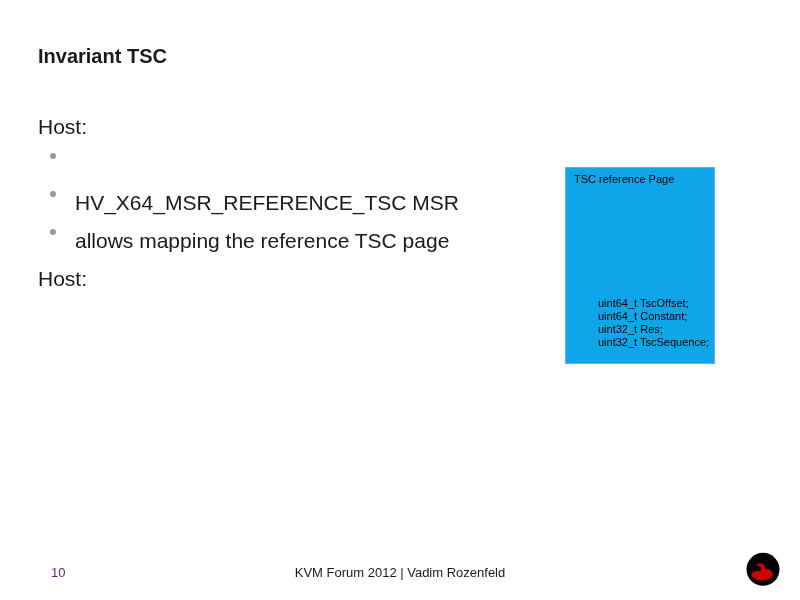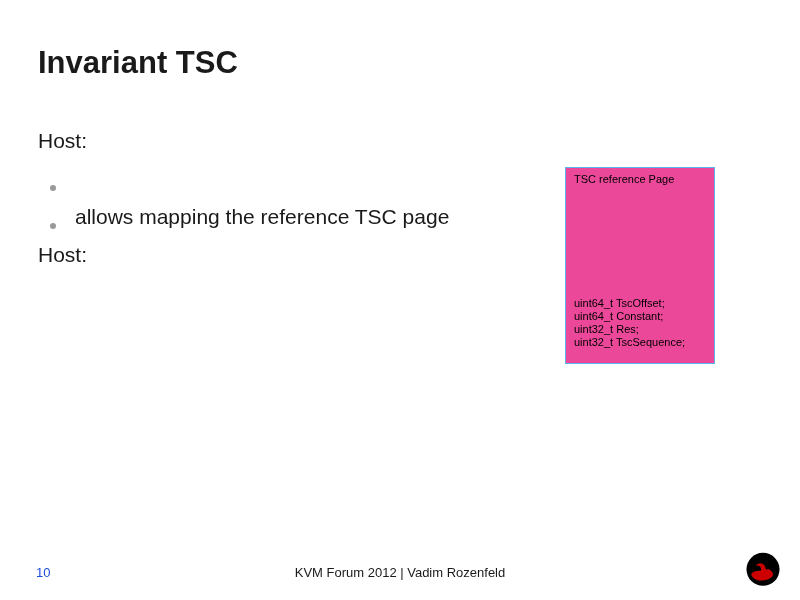--- a/index.html
+++ b/index.html
@@ -16,38 +16,38 @@
     height: 600px;
     background: #ffffff;
     overflow: hidden;
   }
 
   
   .slide-title {
     position: absolute;
     left: 38px;
     top: 45px;
-    font-size: 31px;
+    font-size: 20px;
     font-weight: bold;
     color: #1a1a1a;
     letter-spacing: 0px;
     white-space: nowrap;
   }
 
   
   .body-block {
     position: absolute;
     left: 38px;
     top: 115px;
     width: 500px;
   }
   .line {
     height: 38px;
     display: flex;
-    align-items: flex-end;
+    align-items: flex-start;
     font-size: 21px;
     color: #1a1a1a;
   }
   .line.heading {
     padding-left: 0px;
   }
   .line.bullet {
     padding-left: 12px;
   }
   .bullet-dot {
@@ -62,21 +62,21 @@
     white-space: nowrap;
   }
 
   
   .ref-box {
     position: absolute;
     left: 565px;
     top: 167px;
     width: 150px;
     height: 197px;
-    background: #ec4899;
+    background: #0ea5e9;
     border: 1px solid #5CB3F0;
     box-sizing: border-box;
   }
   .ref-box-title {
     position: absolute;
     left: 8px;
     top: 5px;
     font-size: 11px;
     color: #000000;
     white-space: nowrap;
@@ -84,29 +84,30 @@
   .ref-box-fields {
     position: absolute;
     left: 8px;
     bottom: 14px;
     font-size: 11px;
     line-height: 13px;
     color: #000000;
   }
   .ref-box-fields div {
     white-space: nowrap;
+    margin-left: 24px;
   }
 
   
   .footer-page-number {
     position: absolute;
-    left: 36px;
+    left: 51px;
     top: 565px;
     font-size: 13px;
-    color: #1d4ed8;
+    color: #701a75;
   }
   .footer-center {
     position: absolute;
     left: 0;
     right: 0;
     top: 565px;
     text-align: center;
     font-size: 13px;
     font-weight: normal;
     color: #1a1a1a;
@@ -125,20 +126,24 @@
 <div class="slide">
 
   <div class="slide-title">Invariant TSC</div>
 
   <div class="body-block">
     <div class="line heading">
       <span class="line-text">Host:</span>
     </div>
     <div class="line bullet">
       <span class="bullet-dot"></span>
+    </div>
+    <div class="line bullet">
+      <span class="bullet-dot"></span>
+      <span class="line-text">HV_X64_MSR_REFERENCE_TSC MSR</span>
     </div>
     <div class="line bullet">
       <span class="bullet-dot"></span>
       <span class="line-text">allows mapping the reference TSC page</span>
     </div>
     <div class="line heading">
       <span class="line-text">Host:</span>
     </div>
   </div>
 

